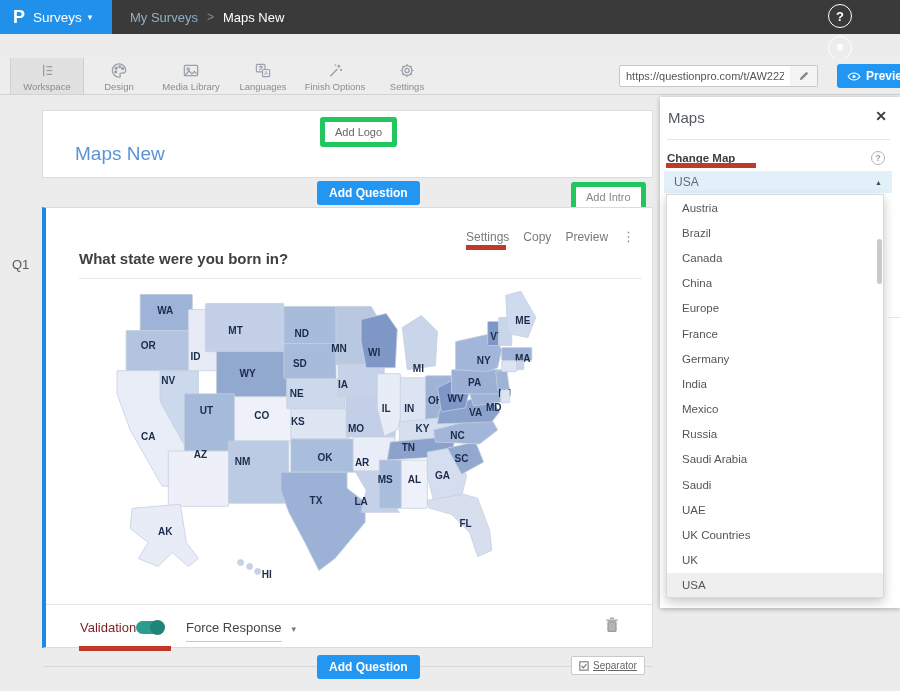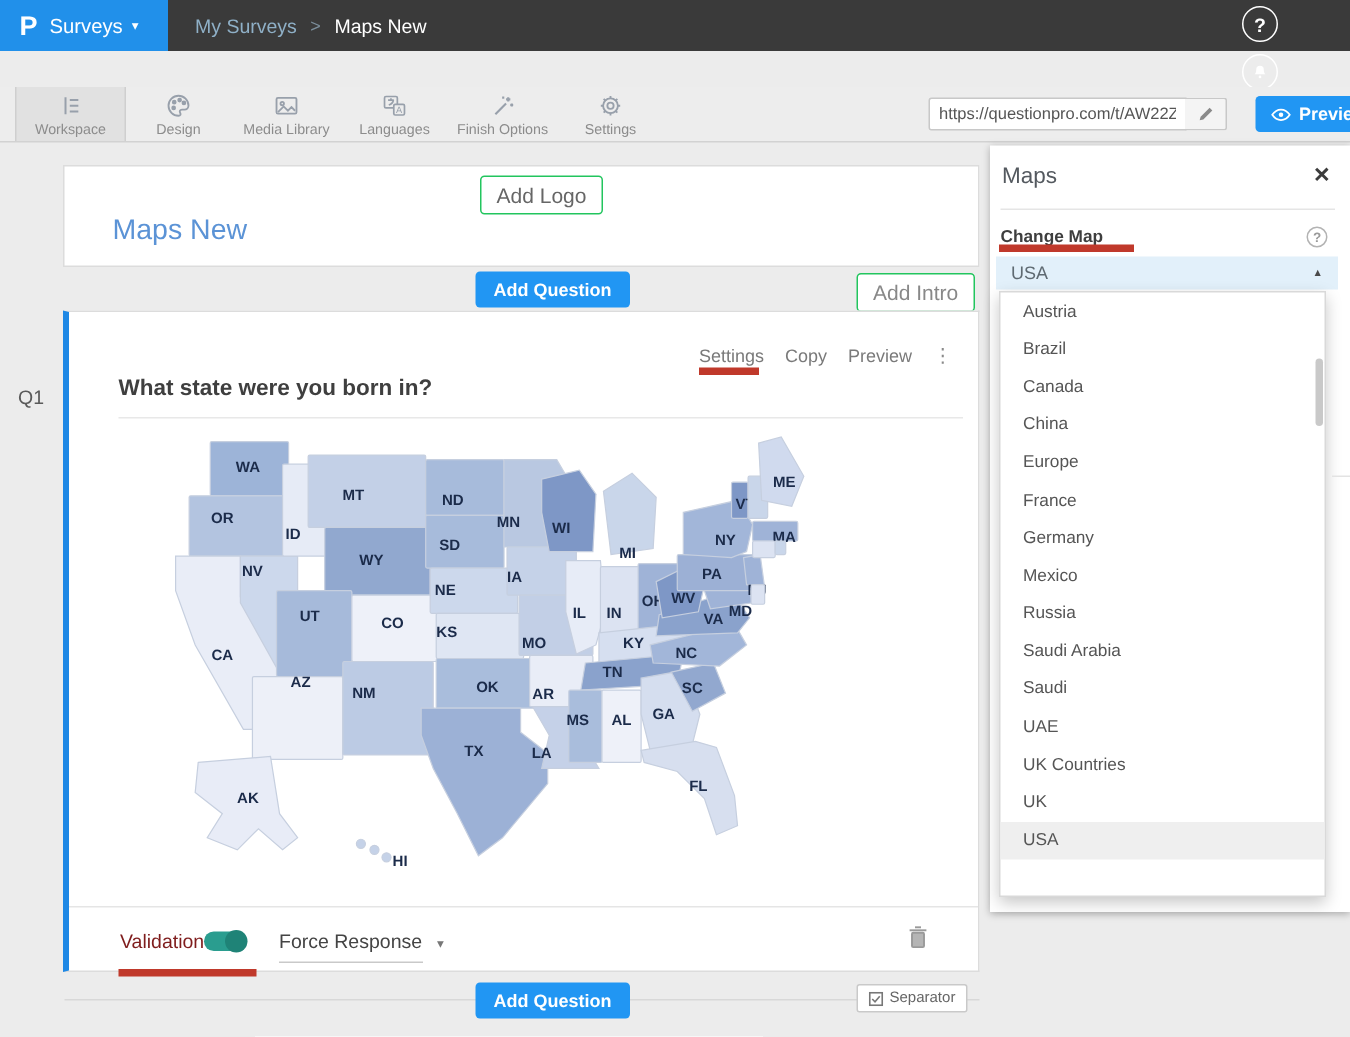--- a/index.html
+++ b/index.html
@@ -32,36 +32,36 @@
   .toolbar{position:absolute;top:58px;left:0;width:900px;height:37px;background:#ededed;border-bottom:1px solid #d2d2d2;box-sizing:border-box;}
   .tool-item{position:absolute;top:0;height:36px;width:72px;display:flex;flex-direction:column;align-items:center;justify-content:center;gap:1px;color:#98a0ab;font-size:9.5px;cursor:pointer;}
   .tool-item .lbl{color:#8c8c8c;}
   .tool-item.active{background:#e1e1e1;border-left:1px solid #cfcfcf;border-right:1px solid #cfcfcf;}
   .url-field{position:absolute;left:619px;top:7px;width:172px;height:22px;border:1px solid #c8c8c8;background:#fff;border-radius:2px 0 0 2px;font-size:11px;color:#555;box-sizing:border-box;padding:0 6px;font-family:"Liberation Sans",sans-serif;}
   .pencil-btn{position:absolute;left:790px;top:7px;width:28px;height:22px;border:1px solid #c8c8c8;border-left:none;background:#f4f4f4;display:flex;align-items:center;justify-content:center;box-sizing:border-box;border-radius:0 2px 2px 0;cursor:pointer;}
   .preview-btn{position:absolute;left:837px;top:6px;height:24px;background:#2196f3;color:#fff;font-size:12px;font-weight:700;border-radius:3px;display:flex;align-items:center;gap:5px;padding:0 10px;cursor:pointer;}
 
   
   .card{position:absolute;background:#fff;border:1px solid #dcdcdc;box-sizing:border-box;}
-  .chip{background:#fff;border:1px solid #22c55e;border-radius:3px;font-size:14px;color:#666;padding:4px 10px;cursor:pointer;}
+  .chip{background:#fff;border:5px solid #22c55e;border-radius:3px;font-size:11px;color:#666;padding:4px 10px;cursor:pointer;}
   .btn-blue{background:#2196f3;color:#fff;font-weight:700;font-size:12px;border-radius:3px;padding:5px 12px;cursor:pointer;}
   .survey-title{font-size:19px;color:#5b93d6;}
   .q1-label{font-size:13px;color:#5a5a5a;}
   .q-actions{display:flex;gap:14px;font-size:12px;color:#7a7a7a;align-items:center;}
   .q-actions span{cursor:pointer;}
   .kebab{color:#8a8a8a;font-size:13px;cursor:pointer;}
   .q-text{font-size:15px;font-weight:600;color:#3f3f3f;cursor:text;}
   .hline{position:absolute;height:1px;background:#e8e8e8;}
   .red-bar{position:absolute;height:5px;background:#c0392b;}
 
   .toggle{position:absolute;width:28px;height:13px;background:#2a9d8f;border-radius:7px;cursor:pointer;}
   .toggle .knob{position:absolute;right:-1px;top:-1px;width:15px;height:15px;border-radius:50%;background:#1f8377;}
   .force-resp{font-size:13px;color:#444;cursor:pointer;}
   .force-resp .caret{color:#777;font-size:9px;margin-left:10px;}
-  .sep-chip{position:absolute;background:#fff;border:1px solid #c9c9c9;border-radius:2px;font-size:10px;color:#666;display:flex;align-items:center;gap:4px;padding:3px 7px;cursor:pointer;}
+  .sep-chip{position:absolute;background:#fff;border:1px solid #c9c9c9;border-radius:2px;font-size:10px;color:#666;display:flex;align-items:center;gap:4px;padding:3px 7px;cursor:pointer;text-decoration:underline;}
 
   
   .panel{position:absolute;left:660px;top:97px;width:240px;height:511px;background:#fff;box-shadow:0 1px 5px rgba(0,0,0,.28);}
   .panel-title{position:absolute;left:8px;top:12px;font-size:15px;color:#54595f;}
   .panel-close{position:absolute;right:13px;top:11px;font-size:14px;font-weight:700;color:#3c3c3c;cursor:pointer;}
   .panel-div{position:absolute;left:7px;right:10px;top:42px;height:1px;background:#e5e5e5;}
   .cm-label{position:absolute;left:7px;top:55px;font-size:11.5px;font-weight:700;color:#3e3e3e;}
   .help-circle{position:absolute;right:15px;top:54px;width:14px;height:14px;border:1.3px solid #b3b3b3;border-radius:50%;color:#9a9a9a;font-size:9px;font-weight:700;display:flex;align-items:center;justify-content:center;box-sizing:border-box;cursor:pointer;}
   .map-select{position:absolute;left:4px;top:74px;width:228px;height:22px;background:#e2f0fa;display:flex;align-items:center;box-sizing:border-box;padding:0 10px;font-size:12px;color:#5f6a72;cursor:pointer;}
   .map-select .sel-caret{margin-left:auto;font-size:7px;color:#4a4a4a;}
@@ -356,20 +356,21 @@
     </div>
     <div class="dropdown">
       <div class="dd-thumb"></div>
     <div class="dd-opt">Austria</div>
         <div class="dd-opt">Brazil</div>
         <div class="dd-opt">Canada</div>
         <div class="dd-opt">China</div>
         <div class="dd-opt">Europe</div>
         <div class="dd-opt">France</div>
         <div class="dd-opt">Germany</div>
+        <div class="dd-opt">India</div>
         <div class="dd-opt">Mexico</div>
         <div class="dd-opt">Russia</div>
         <div class="dd-opt">Saudi Arabia</div>
         <div class="dd-opt">Saudi</div>
         <div class="dd-opt">UAE</div>
         <div class="dd-opt">UK Countries</div>
         <div class="dd-opt">UK</div>
         <div class="dd-opt sel">USA</div>
       </div>
     <div class="panel-stub"></div>

